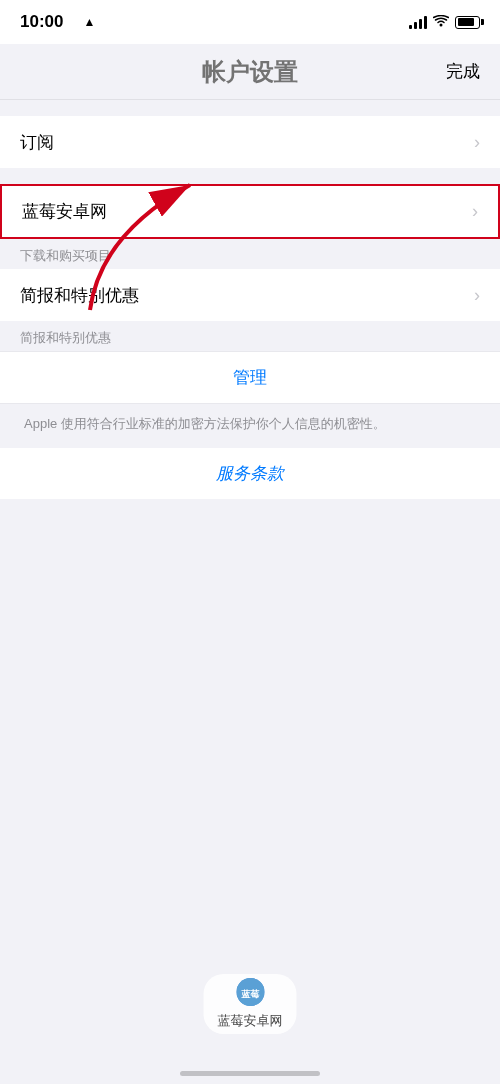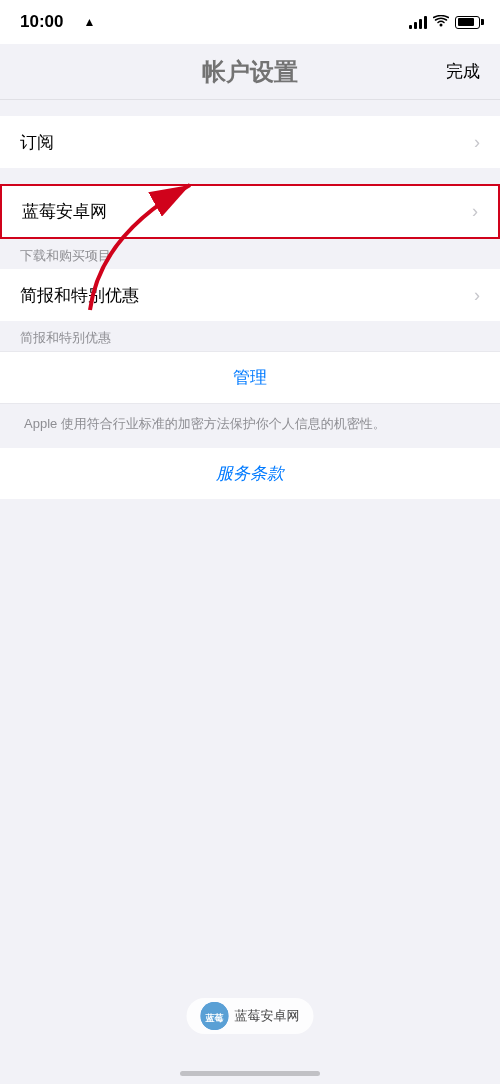--- a/index.html
+++ b/index.html
@@ -218,20 +218,21 @@
       position: absolute;
       bottom: 18px;
       left: 50%;
       transform: translateX(-50%);
       display: flex;
       align-items: center;
       gap: 8px;
       background: rgba(255,255,255,0.9);
       padding: 4px 12px;
       border-radius: 20px;
+      flex-direction: column;
     }
     .watermark-logo {
       width: 28px;
       height: 28px;
       background: #4a90d9;
       border-radius: 50%;
       display: flex;
       align-items: center;
       justify-content: center;
       color: white;

